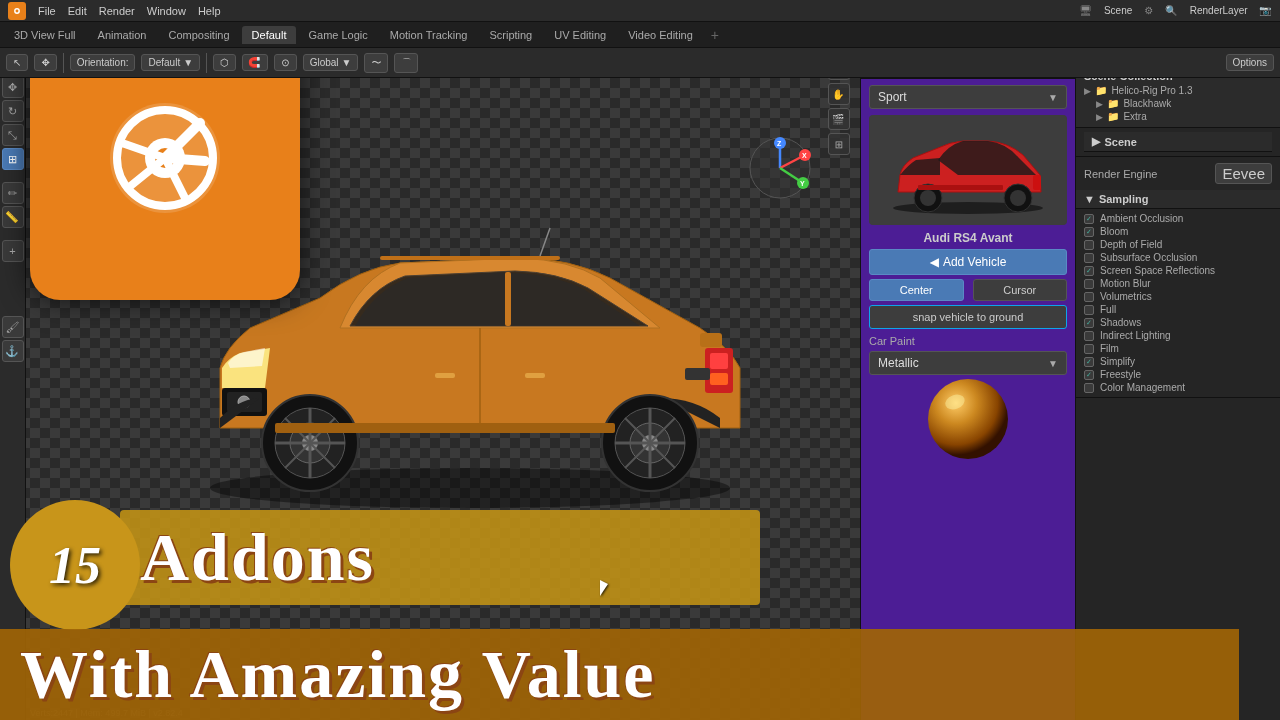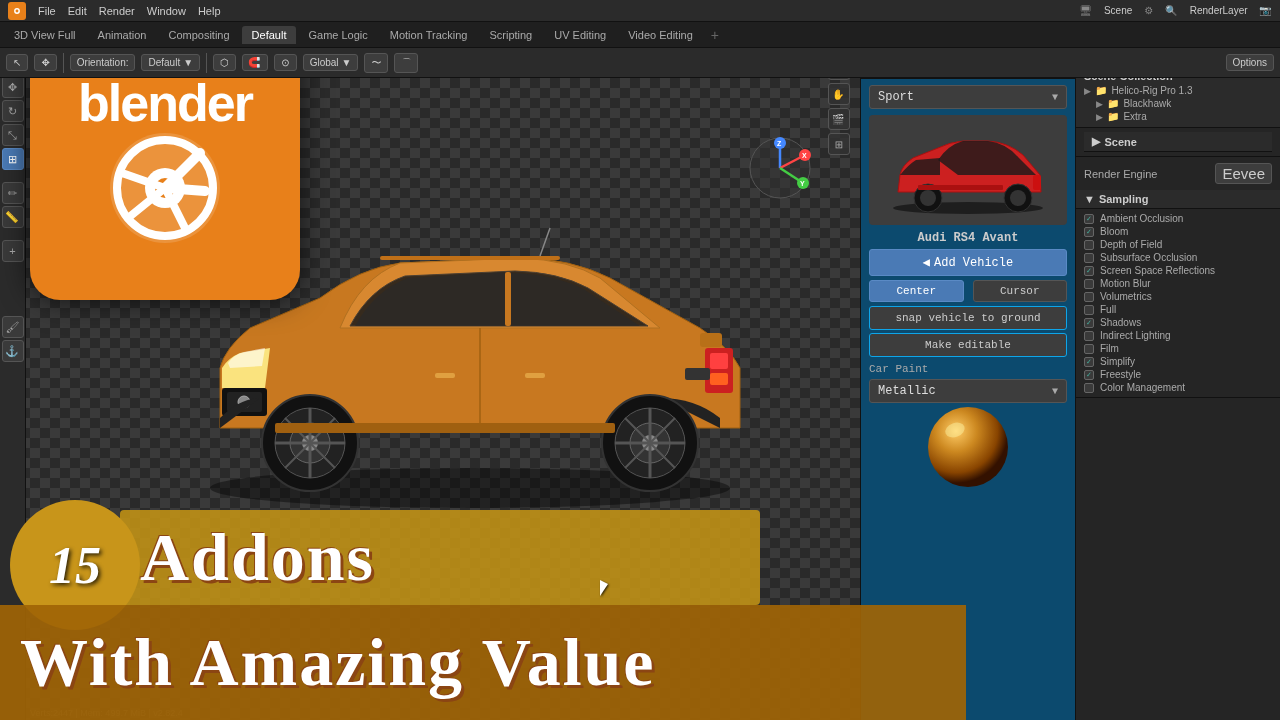--- a/index.html
+++ b/index.html
@@ -257,24 +257,23 @@
       text-shadow: 3px 3px 0px #8B4513, -1px -1px 0px #8B4513;
       letter-spacing: 2px;
     }
 
     
     #right-panel {
       position: absolute;
       top: 48px; left: 860px;
       width: 215px;
       bottom: 0;
-      background: #0c4a6e;
+      background: #4c1d95;
       border-left: 1px solid #111;
       overflow: hidden;
-      font-family: Liberation Mono, monospace;
     }
 
     #car-models-header {
       display: flex;
       align-items: center;
       justify-content: space-between;
       padding: 6px 8px;
       background: #2b2b2b;
       border-bottom: 1px solid #111;
     }
@@ -843,21 +842,20 @@
     <span>◀</span>
     <span>Add Vehicle</span>
   </div>
 
   <div id="center-cursor-row">
     <div class="center-btn">Center</div>
     <div class="cursor-btn">Cursor</div>
   </div>
 
   <div class="full-btn">snap vehicle to ground</div>
-  <div class="full-btn">Make editable</div>
 
   <div id="car-paint-section">
     <div class="section-title">Car Paint</div>
     <div id="metallic-dropdown">
       <span class="dropdown-label">Metallic</span>
       <span class="dropdown-arrow">▼</span>
     </div>
   </div>
 
   <div id="metal-ball">
@@ -978,21 +976,20 @@
     </div>
     <div class="checkbox-row">
       <div class="cb"></div>
       <span>Color Management</span>
     </div>
   </div>
 </div>
 
 <div id="blender-logo">
   <div class="logo-bg">
-    <div class="logo-text">blender</div>
     <div class="logo-icon">
       <svg width="130" height="130" viewBox="0 0 130 130">
 
         <circle cx="65" cy="65" r="55" fill="rgba(255,255,255,0.15)"></circle>
 
         <circle cx="65" cy="65" r="48" fill="none" stroke="white" stroke-width="8"></circle>
 
         <circle cx="65" cy="65" r="20" fill="white"></circle>
         <circle cx="65" cy="65" r="10" fill="#e8801a"></circle>
 
@@ -1010,21 +1007,21 @@
 
   <div class="title-addons">
     <span class="title-addons-text">Addons</span>
   </div>
 
   <div class="title-15">
     <span class="title-15-text">15</span>
   </div>
 </div>
 
-<div style="position:absolute;bottom:0;left:0;width:966px;background:rgba(160,100,5,0.92);padding:18px 20px;z-index:70;">
+<div style="position:absolute;bottom:0;left:0;width:1239px;background:rgba(160,100,5,0.92);padding:6px 20px;z-index:70;">
   <span style="font-size:68px;font-weight:900;color:white;font-family:Georgia,serif;text-shadow:3px 3px 0px #8B4513,-1px -1px 0px #8B4513;letter-spacing:2px;">With Amazing Value</span>
 </div>
 
 <div id="cursor">
   <div class="cursor-arrow"></div>
 </div>
 
 <div id="corner-info">
   <span>Verts:2447 | Mem: 499.7 MiB | v2.82.4</span>
 </div>

